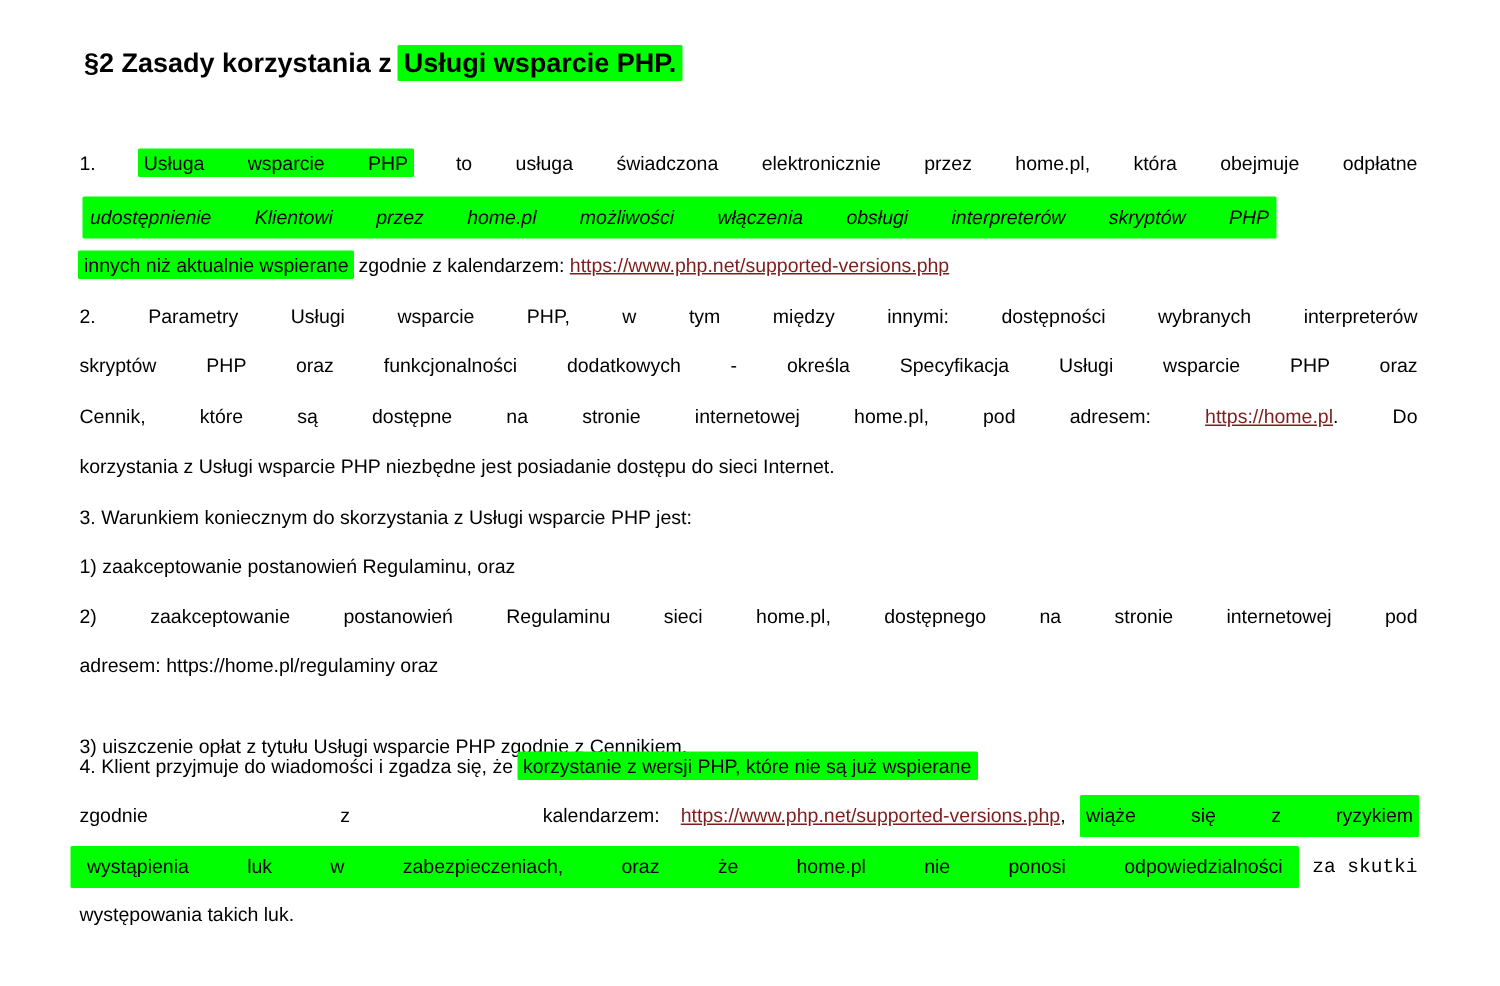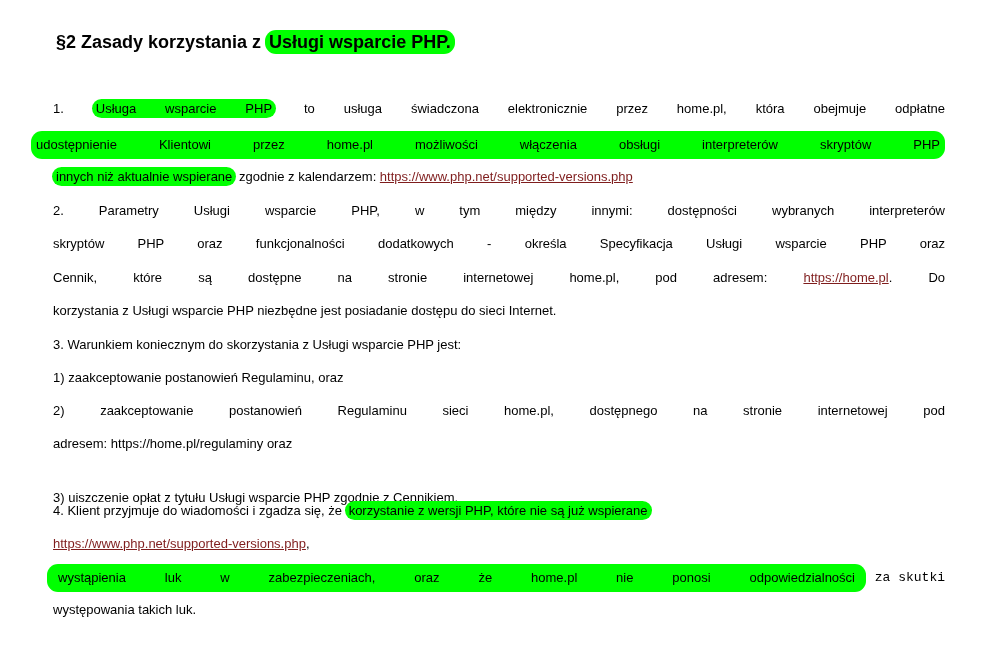--- a/index.html
+++ b/index.html
@@ -2,54 +2,60 @@
 <html><head>
 <meta charset="utf-8">
 <style>
   html, body { margin: 0; padding: 0; background: #ffffff; }
   body { width: 1000px; height: 657px; position: relative; overflow: hidden;
          font-family: "Liberation Sans", sans-serif; color: #000; }
   .heading { position: absolute; left: 56px; top: 32px; font-size: 18px; font-weight: bold; white-space: nowrap; }
   .line { position: absolute; left: 53px; width: 892px; font-size: 13px; height: 24px; line-height: 24px;
           white-space: nowrap; }
   .line.just { text-align: justify; text-align-last: justify; }
-  .hl { background: #00ff00; border-radius: 11px; padding: 2px 4px; margin: 0 -1px; }
+  .hl { background: #00ff00; border-radius: 1px; padding: 2px 4px; margin: 0 -1px; }
   .link { color: #7f1d1d; text-decoration: underline; cursor: pointer; }
 </style>
 </head>
 <body>
 
 <div>
 
   <div class="heading"><span>§2 Zasady korzystania z </span><span class="hl">Usługi wsparcie PHP.</span></div>
 
   <div class="line just" style="top:97px"><span>1. </span><span class="hl">Usługa wsparcie PHP</span><span> to usługa świadczona elektronicznie przez home.pl, która obejmuje odpłatne</span></div>
 
-  <div class="line just" style="top:131px; left:32px; width:912px;">
+  <div class="line just" style="top:131px; left:56px; width:794px;font-style:italic;">
       <span class="hl" style="display:block; padding:2px 5px; text-align:justify; text-align-last:justify;">udostępnienie Klientowi przez home.pl możliwości włączenia obsługi interpreterów skryptów PHP</span>
     </div>
 
   <div class="line" style="top:165px"><span class="hl">innych niż aktualnie wspierane</span><span> zgodnie z kalendarzem: </span><span class="link">https://www.php.net/supported-versions.php</span></div>
 
   <div class="line just" style="top:199px">2. Parametry Usługi wsparcie PHP, w tym między innymi: dostępności wybranych interpreterów</div>
   <div class="line just" style="top:232px">skryptów PHP oraz funkcjonalności dodatkowych - określa Specyfikacja Usługi wsparcie PHP oraz</div>
   <div class="line just" style="top:266px"><span>Cennik, które są dostępne na stronie internetowej home.pl, pod adresem: </span><span class="link">https://home.pl</span><span>. Do</span></div>
   <div class="line" style="top:299px">korzystania z Usługi wsparcie PHP niezbędne jest posiadanie dostępu do sieci Internet.</div>
 
   <div class="line" style="top:333px">3. Warunkiem koniecznym do skorzystania z Usługi wsparcie PHP jest:</div>
   <div class="line" style="top:366px">1) zaakceptowanie postanowień Regulaminu, oraz</div>
   <div class="line just" style="top:399px">2) zaakceptowanie postanowień Regulaminu sieci home.pl, dostępnego na stronie internetowej pod</div>
   <div class="line" style="top:432px">adresem: https://home.pl/regulaminy oraz</div>
   <div class="line" style="top:486px">3) uiszczenie opłat z tytułu Usługi wsparcie PHP zgodnie z Cennikiem.</div>
 
   <div class="line" style="top:499px"><span>4. Klient przyjmuje do wiadomości i zgadza się, że </span><span class="hl">korzystanie z wersji PHP, które nie są już wspierane</span></div>
 
   <div class="line" style="top:532px; display:flex; align-items:center;">
+    <span style="flex:1; display:flex; justify-content:space-between; padding-right:14px;">
+        <span>zgodnie</span>
+        <span>z</span>
+        <span>kalendarzem:</span>
+      </span>
     <span class="link">https://www.php.net/supported-versions.php</span>
       <span style="white-space:pre">, </span>
+    <span class="hl" style="display:inline-block; width:218px; text-align:justify; text-align-last:justify; margin-left:6px;">wiąże się z ryzykiem</span>
   </div>
 
   <div class="line" style="top:566px; left:48px; width:897px; display:flex; align-items:center;">
     <span class="hl" style="display:inline-block; width:797px; padding:2px 11px; text-align:justify; text-align-last:justify;">wystąpienia luk w zabezpieczeniach, oraz że home.pl nie ponosi odpowiedzialności</span>
     <span style="flex:1; text-align:right; white-space:pre;font-family:Liberation Mono, monospace;"> za skutki</span>
   </div>
 
   <div class="line" style="top:598px">występowania takich luk.</div>
 </div>
 

